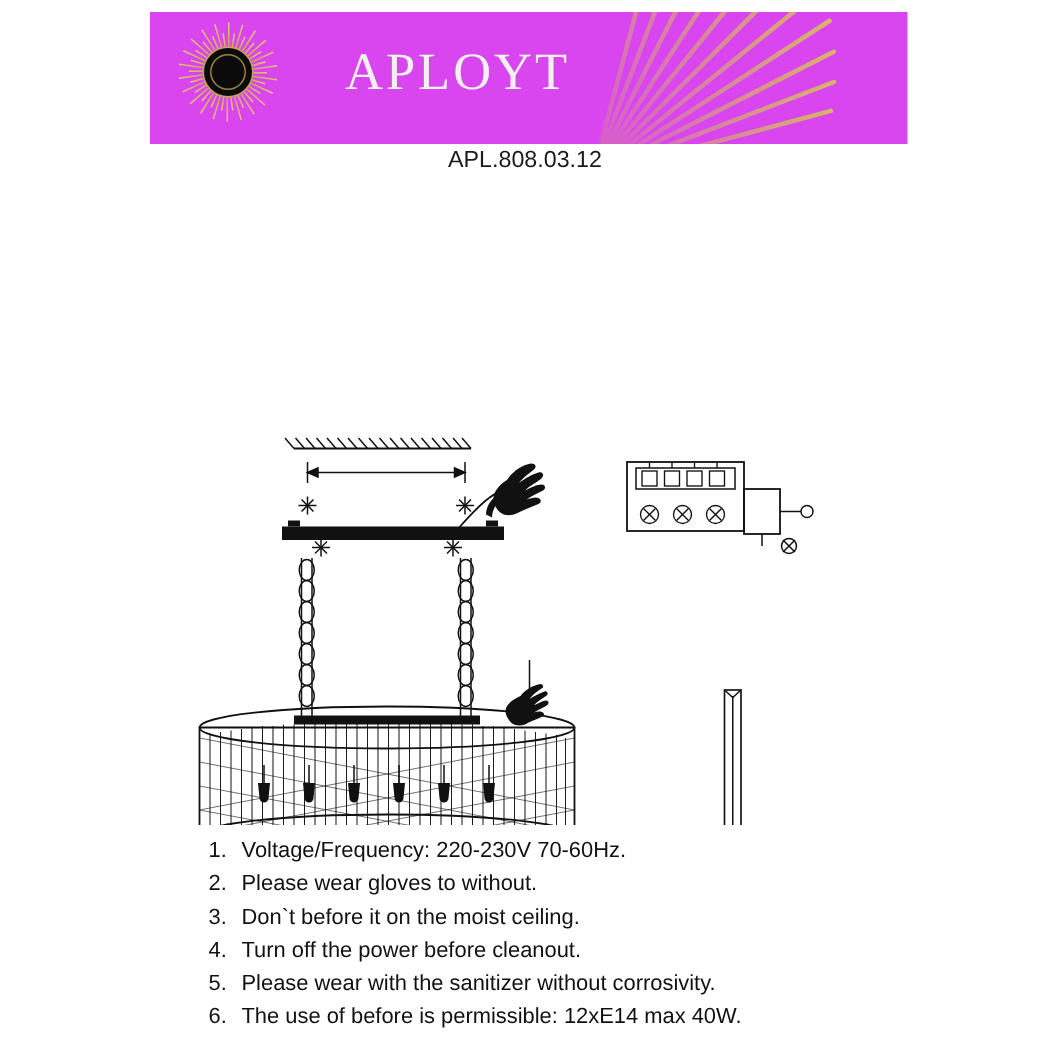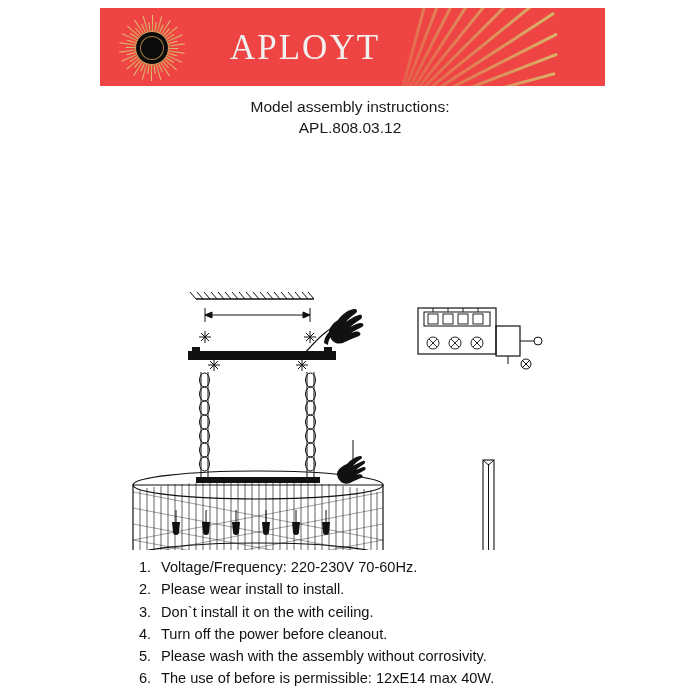--- a/index.html
+++ b/index.html
@@ -19,22 +19,22 @@
     width: 700px;
     height: 700px;
     box-sizing: border-box;
   }
   
   .banner {
     position: absolute;
     left: 100px;
     top: 8px;
     width: 505px;
-    height: 78px;
-    background: #ef4444;
+    height: 88px;
+    background: #d946ef;
     overflow: hidden;
   }
   .banner-logo-mark {
     position: absolute;
     left: 18px;
     top: 6px;
     width: 68px;
     height: 68px;
   }
   .sun-ray {
@@ -220,21 +220,20 @@
         <div class="fan-line" style="transform: rotate(-45deg); width: 206px;"></div>
         <div class="fan-line" style="transform: rotate(-51deg); width: 214px;"></div>
         <div class="fan-line" style="transform: rotate(-57deg); width: 222px;"></div>
         <div class="fan-line" style="transform: rotate(-63deg); width: 230px;"></div>
         <div class="fan-line" style="transform: rotate(-69deg); width: 238px;"></div>
         <div class="fan-line" style="transform: rotate(-75deg); width: 246px;"></div>
       </div>
   </div>
 
   <div class="title-block">
-    <div class="title-line1">Model assembly instructions:</div>
     <div class="title-line2">APL.808.03.12</div>
   </div>
 
   <div class="drawing">
     <svg width="700" height="410" viewBox="0 0 700 410" xmlns="http://www.w3.org/2000/svg">
       <g stroke="#111" fill="none" stroke-width="1">
 
         <g>
           <line x1="196" y1="159" x2="314" y2="159" stroke-width="1.4"></line>
           <line x1="196" y1="159" x2="190" y2="152"></line>
@@ -531,33 +530,33 @@
 
   </div>
 
   <div class="notes">
     <div class="note-row">
       <span class="note-num">1.</span>
       <span class="note-text">Voltage/Frequency: 220-230V 70-60Hz.</span>
     </div>
     <div class="note-row">
       <span class="note-num">2.</span>
-      <span class="note-text">Please wear install to install.</span>
+      <span class="note-text">Please wear gloves to without.</span>
     </div>
     <div class="note-row">
       <span class="note-num">3.</span>
-      <span class="note-text">Don`t install it on the with ceiling.</span>
+      <span class="note-text">Don`t before it on the moist ceiling.</span>
     </div>
     <div class="note-row">
       <span class="note-num">4.</span>
       <span class="note-text">Turn off the power before cleanout.</span>
     </div>
     <div class="note-row">
       <span class="note-num">5.</span>
-      <span class="note-text">Please wash with the assembly without corrosivity.</span>
+      <span class="note-text">Please wear with the sanitizer without corrosivity.</span>
     </div>
     <div class="note-row">
       <span class="note-num">6.</span>
       <span class="note-text">The use of before is permissible: 12xE14 max 40W.</span>
     </div>
   </div>
 
 </div>
 
 </body></html>

